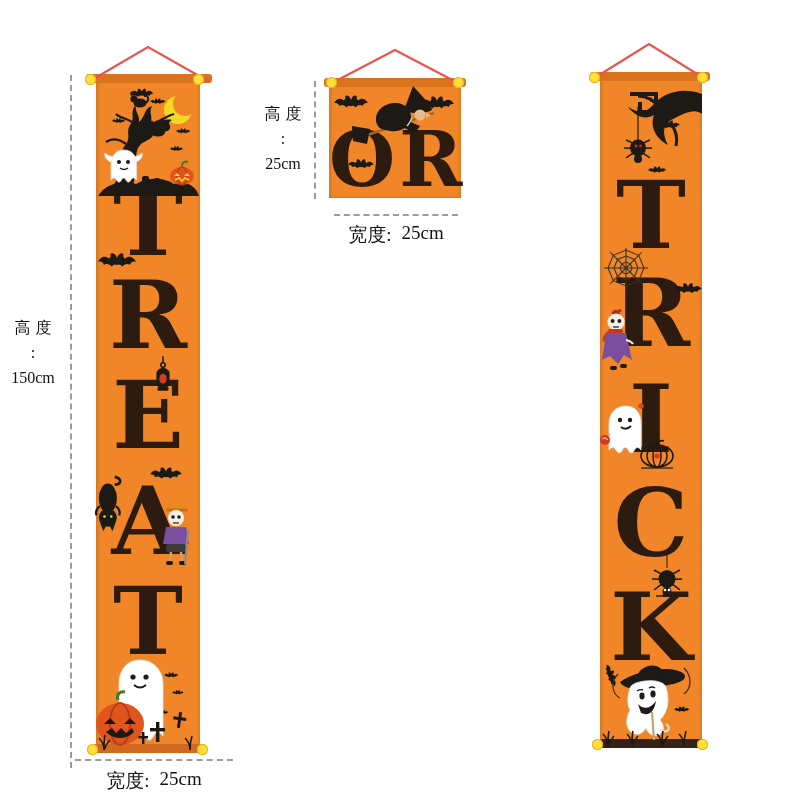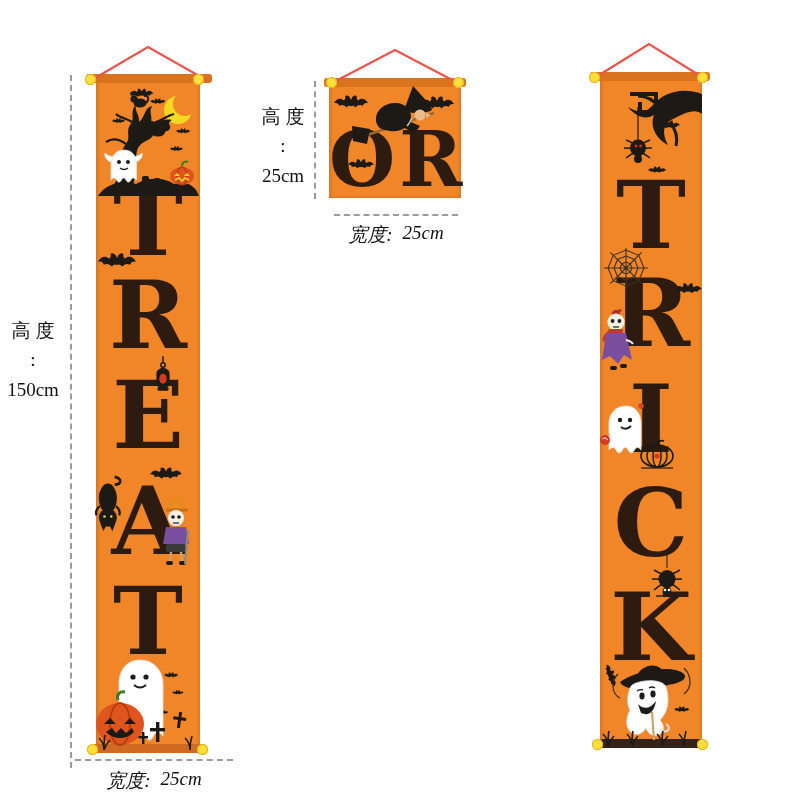--- a/index.html
+++ b/index.html
@@ -11,23 +11,23 @@
   .rod.dark{background:var(--c-roddark);}
   .pin{position:absolute;width:11px;height:11px;border-radius:50%;background:var(--c-dot);box-shadow:0 0 0 1px #e3b41f inset;z-index:5;}
   .string{position:absolute;z-index:1;}
   
   .lt{position:absolute;z-index:2;text-align:center;font-family:"DejaVu Serif","Liberation Serif",serif;
       font-weight:bold;color:var(--c-letter);font-size:94px;line-height:1;}
   .lt.side{width:104px;}
   .or-word{position:absolute;z-index:2;text-align:center;font-family:"DejaVu Serif","Liberation Serif",serif;
       font-weight:bold;color:var(--c-letter);font-size:76px;line-height:1;letter-spacing:4px;}
   
-  .ann-v{position:absolute;text-align:center;color:var(--c-anntext);font-size:19px;line-height:1.55;}
+  .ann-v{position:absolute;text-align:center;color:var(--c-anntext);font-size:16px;line-height:1.55;}
   .ann-v .lbl{letter-spacing:5px;text-indent:5px;}
-  .ann-row{position:absolute;display:flex;justify-content:center;gap:10px;color:var(--c-anntext);font-size:19px;font-style:italic;}
+  .ann-row{position:absolute;display:flex;justify-content:center;gap:10px;color:var(--c-anntext);font-size:19px;}
   .dash-v{position:absolute;width:0;border-left:2px dashed var(--c-dash);}
   .dash-h{position:absolute;height:0;border-top:2px dashed var(--c-dash);}
   
   .deco{position:absolute;z-index:3;}
   .sil{fill:var(--c-silhouette);}
   .sils{stroke:var(--c-silhouette);fill:none;}
   .ghostf{fill:#ffffff;stroke:#e2e2e2;stroke-width:.8;}
   .moonf{fill:var(--c-moon);}
   .clothf{fill:var(--c-cloth);}
   .pumpf{fill:var(--c-pumpkin);}

